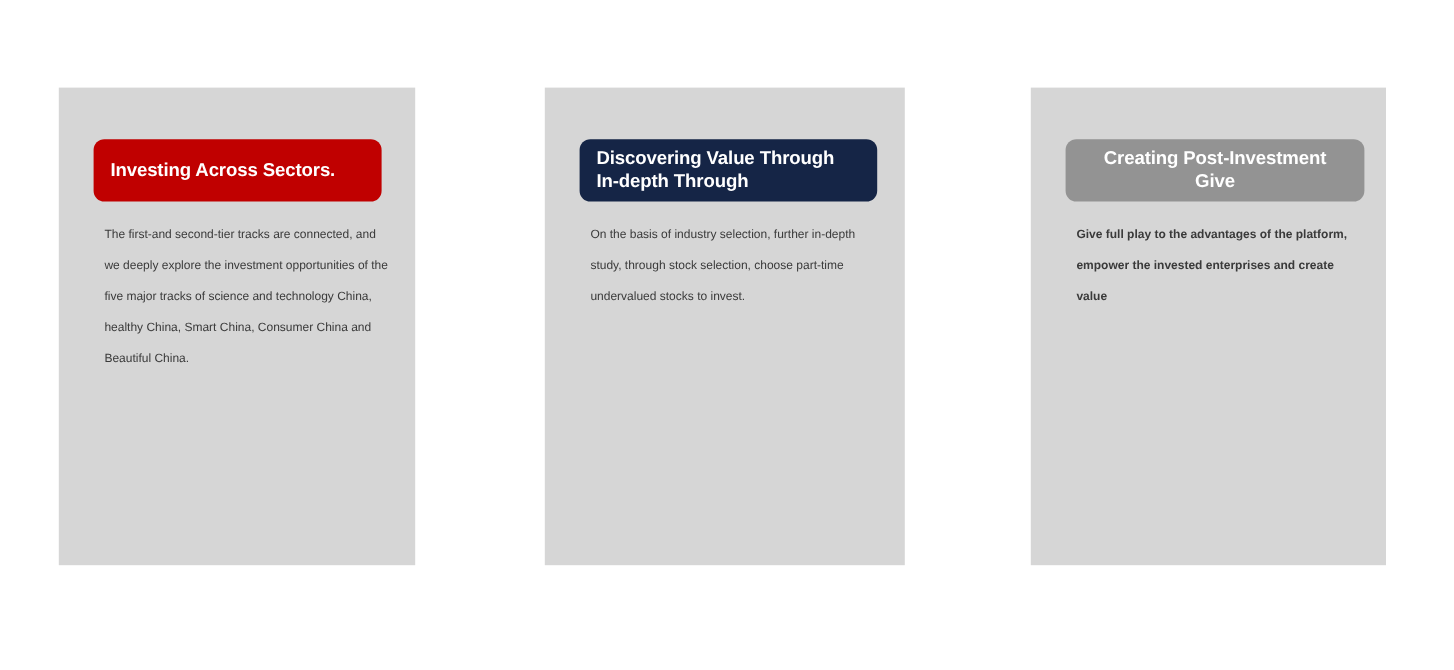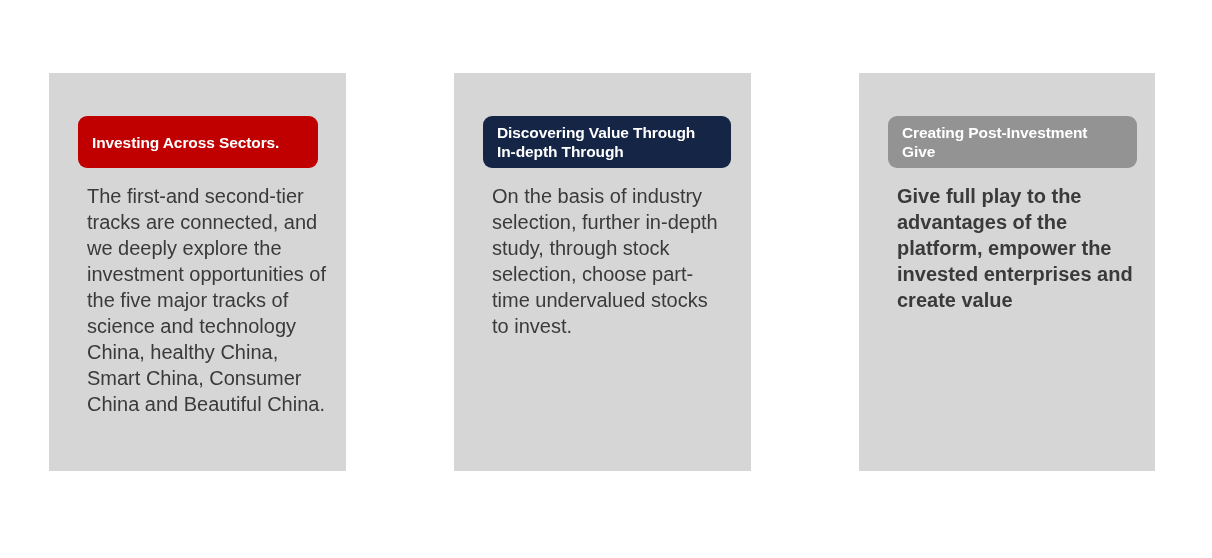--- a/index.html
+++ b/index.html
@@ -21,21 +21,21 @@
   }
 
   .card {
     position: absolute;
     top: 73px;
     height: 398px;
     background: #d6d6d6;
   }
 
   .card-1 { left: 49px;  width: 297px; }
-  .card-2 { left: 454px; width: 297px; }
+  .card-2 { left: 454px; width: 265px; padding-left: 35px; }
   .card-3 { left: 859px; width: 296px; }
 
   .badge {
     position: absolute;
     left: 29px;
     top: 43px;
     height: 52px;
     border-radius: 9px;
     box-sizing: border-box;
     padding: 0 14px;
@@ -46,30 +46,30 @@
     font-size: 15.5px;
     font-weight: bold;
     line-height: 19px;
     letter-spacing: -0.1px;
     white-space: pre;
     z-index: 3;
   }
 
   .badge-red   { background: #c00000; width: 240px; }
   .badge-navy  { background: #152546; width: 248px; }
-  .badge-gray  { background: #939393; width: 249px; }
+  .badge-gray  { background: #939393; width: 249px; text-align: center; }
 
   .badge-line { display: block; }
 
   .body-text {
     position: absolute;
     left: 38px;
     top: 110px;
     width: 240px;
-    font-size: 20px;
+    font-size: 10px;
     line-height: 26px;
     color: #3a3a3a;
     white-space: pre-line;
   }
 
   .body-text-2 { width: 232px; }
   .body-text-3 { width: 238px; font-weight: bold; }
 </style>
 </head>
 <body>

